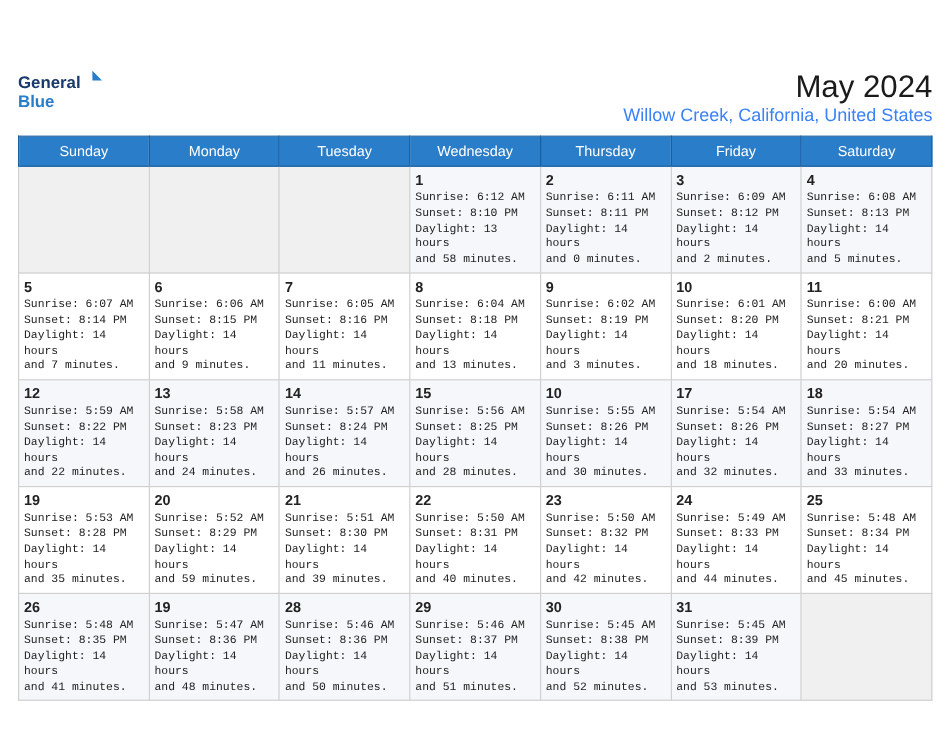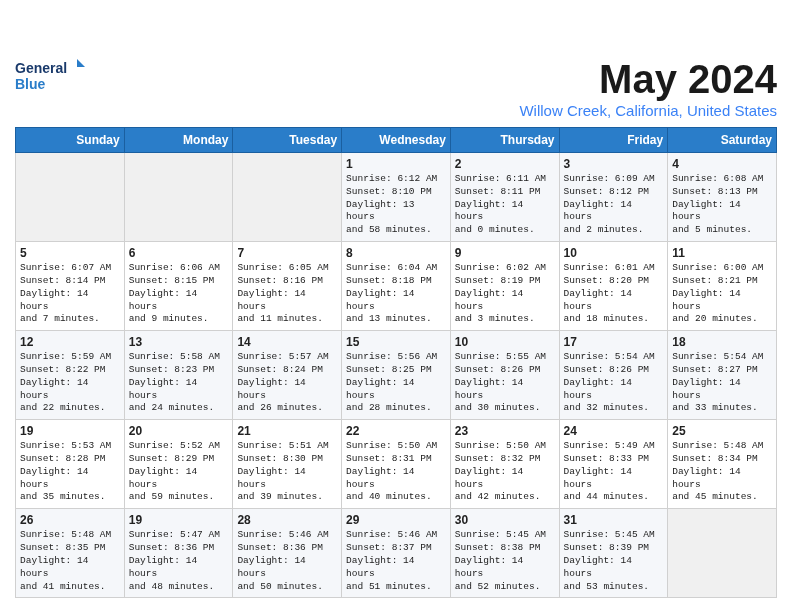--- a/index.html
+++ b/index.html
@@ -19,40 +19,40 @@
     }
     .logo {
       display: flex;
       align-items: center;
       gap: 4px;
     }
     .title-section {
       text-align: right;
     }
     .main-title {
-      font-size: 40px;
-      font-weight: bold;
+      font-size: 26px;
+      font-weight: normal;
       color: #1a1a1a;
     }
     .subtitle {
       font-size: 15px;
       color: #3b82f6;
     }
     table {
       width: 100%;
       border-collapse: collapse;
       table-layout: fixed;
     }
     thead tr th {
       background-color: #2a7dc9;
       color: #fff;
       font-size: 12px;
-      font-weight: bold;
+      font-weight: normal;
       padding: 5px 4px;
-      text-align: right;
+      text-align: center;
       border: 1px solid #1a5fa0;
     }
     tbody tr td {
       vertical-align: top;
       padding: 4px 4px;
       font-size: 10px;
       color: #222;
       border: 1px solid #d0d0d0;
       height: 85px;
     }

